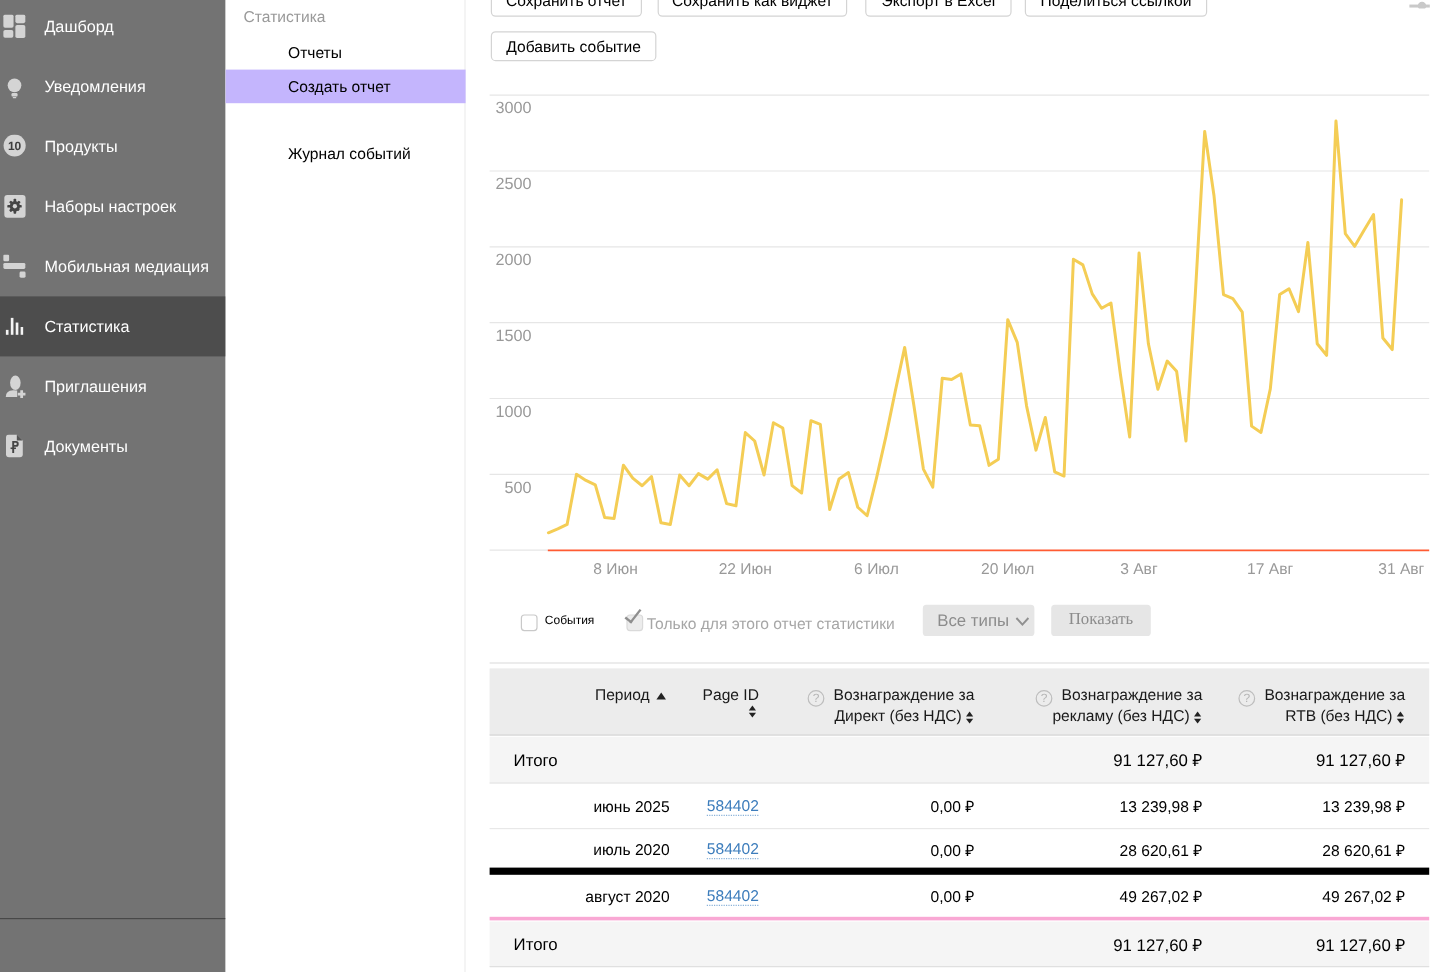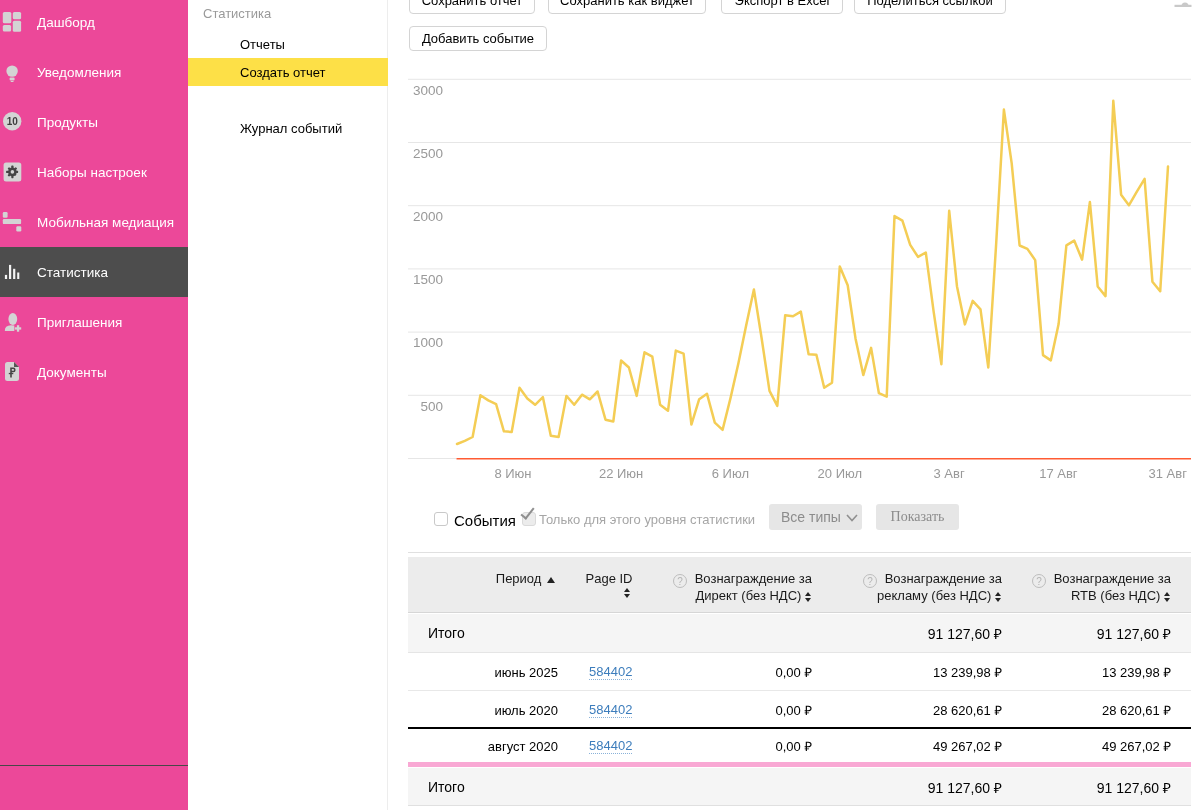--- a/index.html
+++ b/index.html
@@ -1,32 +1,32 @@
 <!DOCTYPE html>
 <html><head>
 <meta charset="utf-8">
 <style>
 * { margin:0; padding:0; box-sizing:border-box; }
 html,body { width:1195px; height:810px; overflow:hidden; background:#fff;
   font-family:"Liberation Sans", sans-serif; }
 #root { position:relative; width:1195px; height:810px; }
 
-#sidebar { position:absolute; left:0; top:0; width:188px; height:810px; background:#ec4899; }
+#sidebar { position:absolute; left:0; top:0; width:188px; height:810px; background:#737373; }
 .sitem { position:absolute; left:0; width:188px; height:50px; }
 .sitem .lbl { position:absolute; left:37px; top:50%; transform:translateY(-50%);
   color:#ffffff; font-size:13.5px; white-space:nowrap; }
 .sitem .ico { position:absolute; left:2px; top:15px; width:20px; height:20px; }
 .sel { background:#4d4d4d; }
 
 #submenu { position:absolute; left:188px; top:0; width:200px; height:810px; background:#fff;
   border-right:1px solid #ededed; }
 .mhead { position:absolute; left:15px; top:6px; font-size:13px; color:#999; }
 .mitem { position:absolute; left:0; width:200px; height:28px; font-size:13px; color:#000; }
 .mitem span { position:absolute; left:15px; top:50%; transform:translateY(-50%); white-space:nowrap;margin-left:37px; }
-.mhl { background:#fde047; }
+.mhl { background:#c4b5fd; }
 
 .btn { position:absolute; height:29px; background:#fff; border:1px solid #d4d4d4; border-radius:4px;
   font-size:13px; color:#000; text-align:center; line-height:27px; }
 
 .gray-btn { position:absolute; height:26px; background:#e6e6e6; border-radius:3px;
   font-size:14px; color:#8c8c8c; text-align:center; line-height:26px; }
 
 .trow { position:absolute; left:408px; width:783px; font-size:13px; }
 .cell { position:absolute; top:0; height:100%; font-size:inherit; color:#000; }
 .cell .v { position:absolute; right:10px; top:50%; transform:translateY(-50%); white-space:nowrap; }
@@ -193,24 +193,24 @@
     <text x="439.8" y="418">20 Июл</text>
     <text x="549.1" y="418">3 Авг</text>
     <text x="658.4" y="418">17 Авг</text>
     <text x="767.7" y="418">31 Авг</text>
   </g>
   <polyline fill="none" stroke="#f4cd55" stroke-width="2.5" stroke-linejoin="round" stroke-linecap="round" points="57.0,384.0 64.8,380.8 72.6,377.0 80.4,335.3 88.3,340.4 96.1,344.1 103.9,371.3 111.7,372.0 119.5,327.7 127.3,338.5 135.1,344.8 142.9,337.2 150.8,375.7 158.6,377.0 166.4,335.9 174.2,344.8 182.0,334.7 189.8,339.3 197.6,331.5 205.5,359.7 213.3,361.5 221.1,300.5 228.9,307.5 236.7,335.9 244.5,292.3 252.3,296.7 260.1,344.7 268.0,350.8 275.8,290.6 283.6,293.6 291.4,364.6 299.2,339.2 307.0,333.8 314.8,362.7 322.6,369.8 330.5,338.1 338.3,303.7 346.1,265.8 353.9,229.5 361.7,278.8 369.5,330.9 377.3,345.9 385.2,255.2 393.0,256.3 400.8,251.6 408.6,294.2 416.4,294.7 424.2,327.8 432.0,322.7 439.8,206.4 447.7,225.3 455.5,278.4 463.3,315.1 471.1,287.9 478.9,333.2 486.7,336.7 494.5,156.1 502.4,160.7 510.2,184.9 518.0,196.9 525.8,192.5 533.6,251.4 541.4,304.2 549.2,150.8 557.0,226.5 564.9,264.4 572.7,240.9 580.5,249.3 588.3,307.5 596.1,184.9 603.9,49.6 611.7,103.4 619.6,185.5 627.4,188.9 635.2,200.1 643.0,295.1 650.8,300.4 658.6,264.1 666.4,185.4 674.2,180.6 682.1,199.7 689.9,142.0 697.7,226.5 705.5,236.1 713.3,40.8 721.1,134.7 728.9,145.3 736.7,131.8 744.6,118.8 752.4,221.7 760.2,231.3 768.0,106.5"></polyline>
 </svg>
 
 <div id="events">
   <div style="position:absolute; left:434px; top:512px; width:14px; height:14px; border:1px solid #c9c9c9; border-radius:3px; background:#fff;"></div>
-  <span style="position:absolute; left:454px; top:512px; font-size:15px; color:#000;">События</span>
+  <span style="position:absolute; left:454px; top:512px; font-size:10px; color:#000;">События</span>
   <div style="position:absolute; left:522px; top:512px; width:14px; height:14px; background:#ececec; border:1px solid #dadada; border-radius:3px;"></div>
   <div style="position:absolute; left:524px; top:505px; width:7px; height:14px; border-right:2px solid #8f8f8f; border-bottom:2px solid #8f8f8f; transform:rotate(38deg);"></div>
-  <span style="position:absolute; left:539px; top:512px; font-size:13px; color:#a6a6a6;">Только для этого уровня статистики</span>
+  <span style="position:absolute; left:539px; top:512px; font-size:13px; color:#a6a6a6;">Только для этого отчет статистики</span>
   <div class="gray-btn" style="left:769px; top:504px; width:93px; text-align:left; padding-left:12px;">Все типы<svg width="12" height="8" viewBox="0 0 12 8" style="margin-left:5px;">
           <polyline points="1,1 6,6.5 11,1" fill="none" stroke="#909090" stroke-width="1.6"></polyline>
         </svg></div>
   <div class="gray-btn" style="left:876px; top:504px; width:83px;font-family:Liberation Serif, serif;">Показать</div>
   <div style="position:absolute; left:408px; top:552px; width:783px; height:1px; background:#e0e0e0;"></div>
 </div>
 
 <div id="table">
 
   <div class="trow" style="top:557px; height:56px; background:#ececec; border-bottom:1px solid #d6d6d6;">
@@ -254,38 +254,38 @@
     <div class="cell" style="left:242px; width:172px;">
           <span class="v">0,00 <span class="rub">₽</span></span>
         </div>
     <div class="cell" style="left:414px; width:190px;">
           <span class="v">13 239,98 <span class="rub">₽</span></span>
         </div>
     <div class="cell" style="left:604px; width:179px;">
           <span class="v" style="right:20px;">13 239,98 <span class="rub">₽</span></span>
         </div>
   </div>
-  <div class="trow" style="top:692px; height:37px; border-bottom:2px solid #000000;">
+  <div class="trow" style="top:692px; height:37px; border-bottom:6px solid #000000;">
     <div class="cell" style="left:0; width:160px;">
           <span class="v">июль 2020</span>
         </div>
     <div class="cell" style="left:160px; width:82px;">
           <span style="position:absolute; left:21px; top:50%; transform:translateY(-50%);" class="link dotted">584402</span>
         </div>
     <div class="cell" style="left:242px; width:172px;">
           <span class="v">0,00 <span class="rub">₽</span></span>
         </div>
     <div class="cell" style="left:414px; width:190px;">
           <span class="v">28 620,61 <span class="rub">₽</span></span>
         </div>
     <div class="cell" style="left:604px; width:179px;">
           <span class="v" style="right:20px;">28 620,61 <span class="rub">₽</span></span>
         </div>
   </div>
-  <div class="trow" style="top:730px; height:37px; border-bottom:5px solid #f9a8d4;">
+  <div class="trow" style="top:730px; height:37px; border-bottom:3px solid #f9a8d4;">
     <div class="cell" style="left:0; width:160px;">
           <span class="v">август 2020</span>
         </div>
     <div class="cell" style="left:160px; width:82px;">
           <span style="position:absolute; left:21px; top:50%; transform:translateY(-50%);" class="link dotted">584402</span>
         </div>
     <div class="cell" style="left:242px; width:172px;">
           <span class="v">0,00 <span class="rub">₽</span></span>
         </div>
     <div class="cell" style="left:414px; width:190px;">

